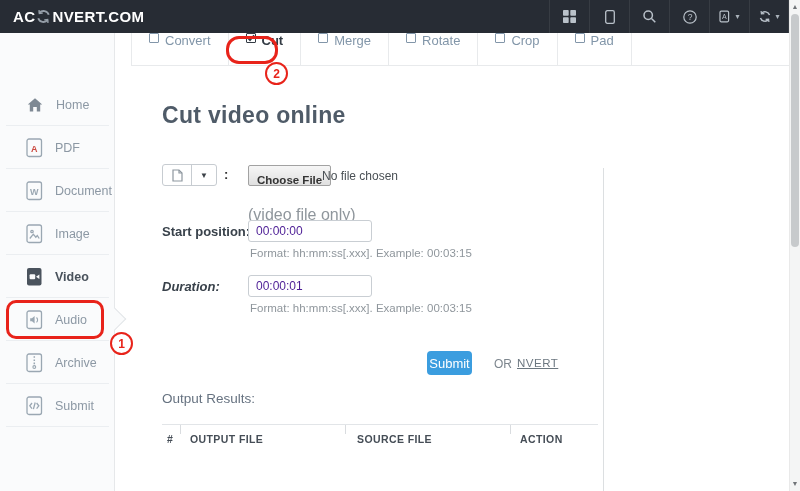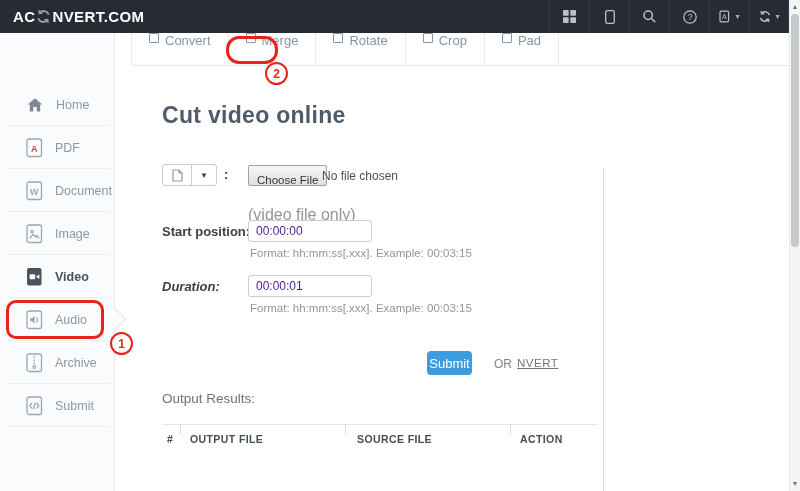--- a/index.html
+++ b/index.html
@@ -32,21 +32,21 @@
   .tab:last-child { border-right:1px solid #e8eaec; }
   .tab.active { color:#333b44; font-weight:bold; }
   .cbx { width:10px; height:10px; border:1px solid currentColor; border-radius:1px; margin-right:6px; display:inline-flex; align-items:center; justify-content:center; }
   
   .title { position:absolute; left:162px; top:102px; font-size:23px; color:#4f5b68; letter-spacing:.3px; }
   .splitbtn { position:absolute; left:162px; top:164px; height:22px; display:flex; border:1px solid #c7ccd1; border-radius:3px; background:#fff; cursor:pointer; }
   .splitbtn .seg1 { width:29px; display:flex; align-items:center; justify-content:center; border-right:1px solid #c7ccd1; }
   .splitbtn .seg2 { width:24px; display:flex; align-items:center; justify-content:center; font-size:8px; color:#3c4248; }
   .colon { position:absolute; left:224px; top:167px; font-size:13px; color:#333; font-weight:bold; }
   .choosefile { position:absolute; left:248px; top:165px; height:21px; padding:8px 8px; font-size:11.5px; color:#333;
-    background:linear-gradient(#f6f6f6,#e0e0e0); border:1px solid #a2a2a2; border-radius:2px; font-family:"Liberation Sans",sans-serif; cursor:pointer; }
+    background:linear-gradient(#f6f6f6,#e0e0e0); border:1px solid #a2a2a2; border-radius:2px; font-family:"Liberation Sans",sans-serif; cursor:pointer;font-weight:bold; }
   .nofile { position:absolute; left:322px; top:169px; font-size:12px; color:#4a5055; }
   .hint { position:absolute; left:248px; top:192px; font-size:16px; color:#8f969c;margin-top:14px; }
   .flabel { position:absolute; left:162px; font-size:13px; font-weight:bold; color:#39424b; }
   .tinput { position:absolute; left:248px; width:124px; height:22px; border:1px solid #c9ced3; border-radius:3px; padding:0 7px; font-size:12px; color:#4c1d95; font-family:"Liberation Sans",sans-serif; background:#fff; }
   .fhelp { position:absolute; left:250px; font-size:11.5px; color:#8f969c; }
   .submit { position:absolute; left:427px; top:351px; width:45px; height:24px; background:#3b9ddf; color:#fff; font-size:13px; border:none; border-radius:4px; font-family:"Liberation Sans",sans-serif; cursor:pointer; }
   .or { position:absolute; left:494px; top:357px; font-size:12px; color:#7d868e; }
   .reset { position:absolute; left:517px; top:357px; font-size:11.5px; color:#6c7780; text-decoration:underline; letter-spacing:.5px; cursor:pointer; }
   .outtitle { position:absolute; left:162px; top:391px; font-size:13.5px; color:#667280; }
   .thead { position:absolute; left:162px; top:424px; width:436px; height:30px; border-top:1px solid #e2e5e8; }
@@ -192,20 +192,28 @@
     </div>
   </div>
 </div>
 <div class="notch"></div>
 
 <div class="tabbar">
   <div class="tab">
     <span class="cbx"></span>
     <span>Convert</span>
   </div>
+  <div class="tab active">
+    <span class="cbx">
+      <svg width="8" height="8" viewBox="0 0 8 8" fill="none" stroke="#333b44" stroke-width="1.6">
+          <path d="M1 4.2 L3 6.2 L7 1.2"></path>
+        </svg>
+    </span>
+    <span>Cut</span>
+  </div>
   <div class="tab">
     <span class="cbx"></span>
     <span>Merge</span>
   </div>
   <div class="tab">
     <span class="cbx"></span>
     <span>Rotate</span>
   </div>
   <div class="tab">
     <span class="cbx"></span>

